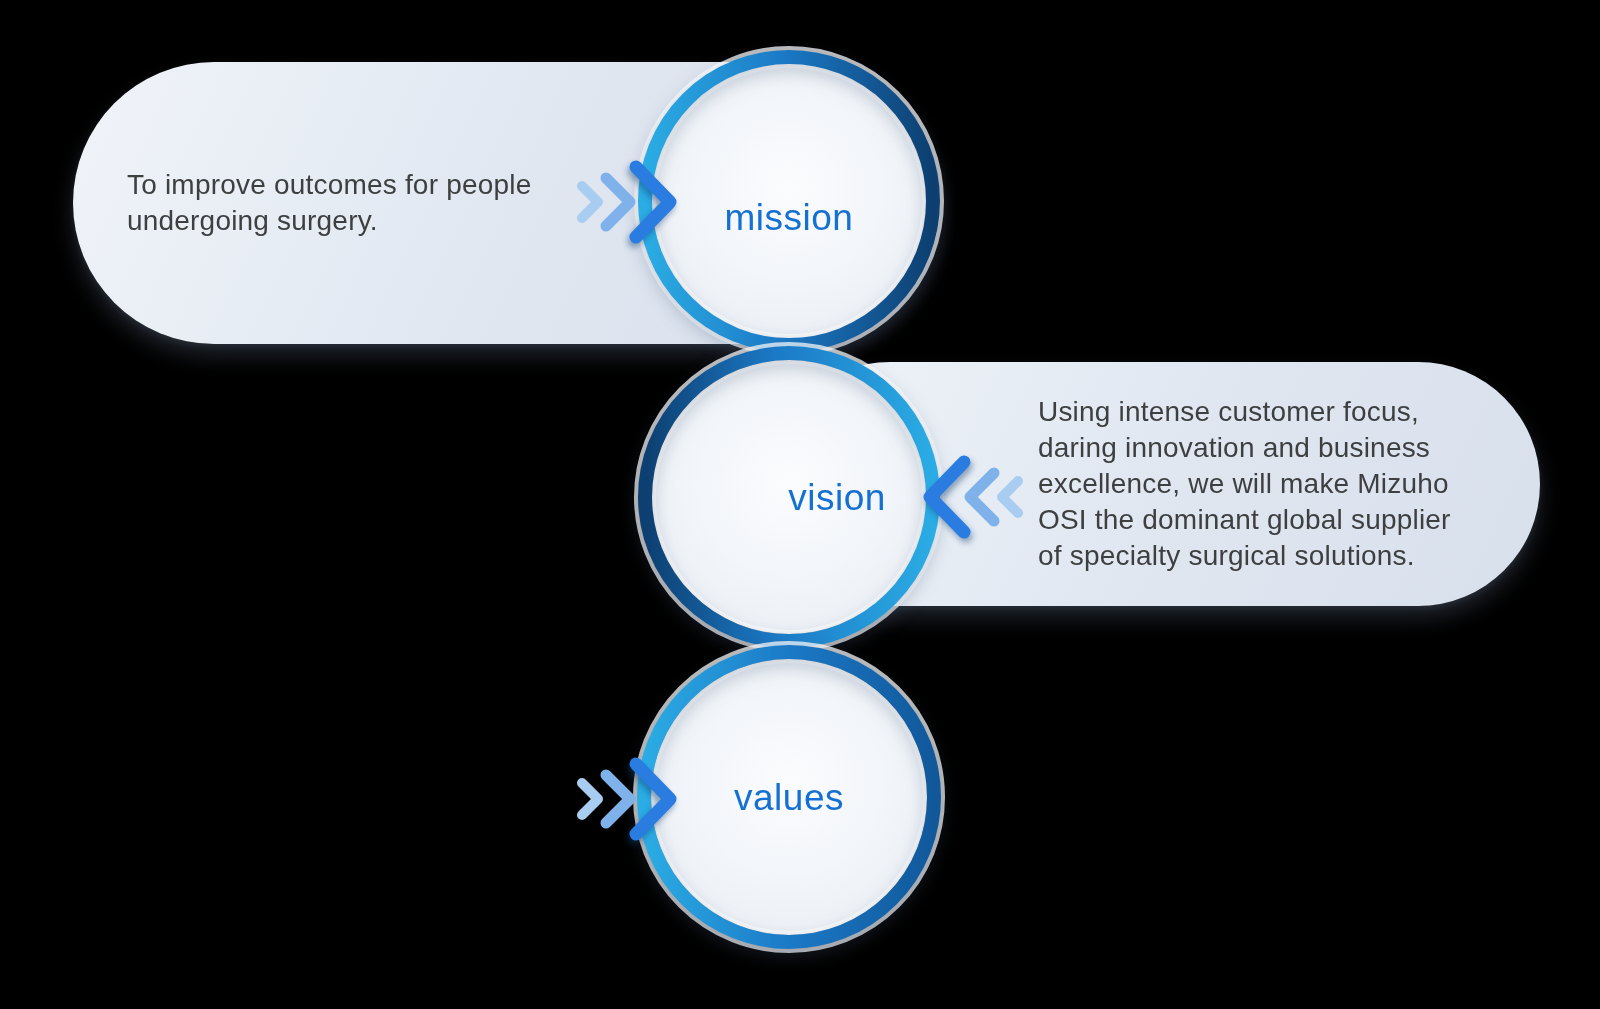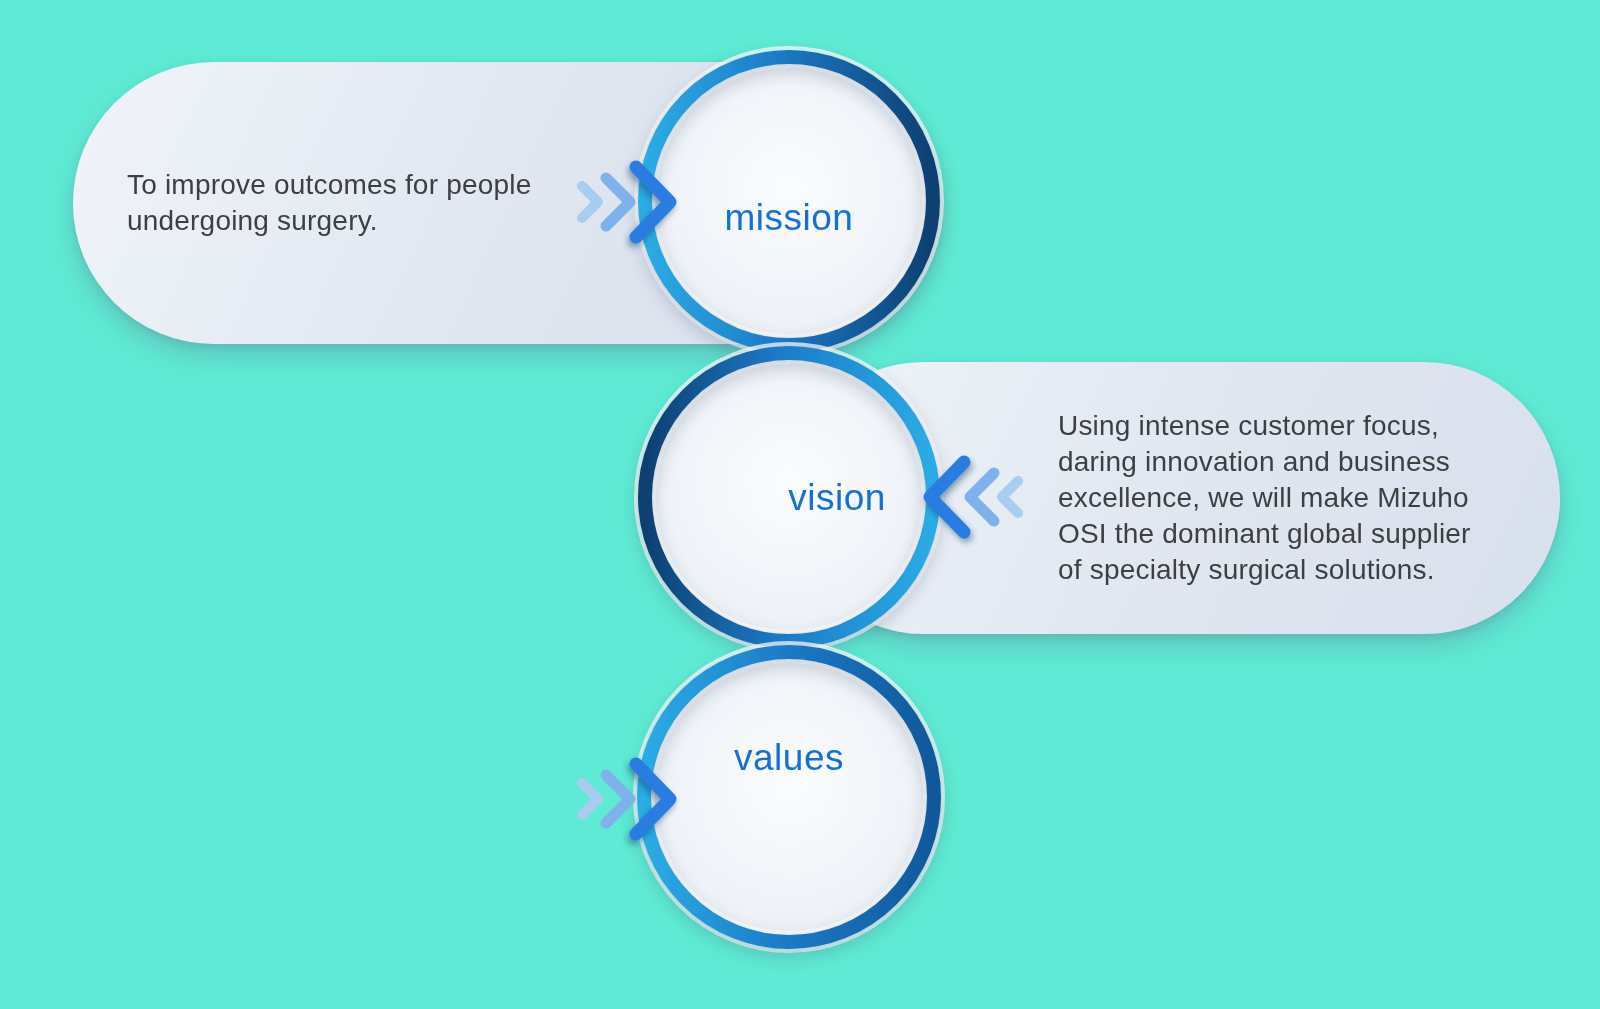--- a/index.html
+++ b/index.html
@@ -1,27 +1,27 @@
 <!DOCTYPE html>
 <html style="--cyan: #2BACE4; --blue: #1B79C6; --navy: #0D3F70; --blue_deep: #11589B; --label_blue: #1470D2; --body_text: #3E3F41; --pill_from: #F0F4F9; --pill_mid: #DFE6F0; --pill_to: #D8E0EC; --circle_center: #FBFCFE; --circle_edge: #EAEFF5; --chevron_light: #A9CDF1; --chevron_medium: #7FB2EA; --chevron_bright: #2A7CE1;"><head>
 <meta charset="utf-8">
 <style>
   html,body{margin:0;padding:0;background:#ffffff;}
   .stage{
-    position:relative;width:1600px;height:1009px;background:#5eead4;overflow:hidden;
+    position:relative;width:1600px;height:1009px;background:#000000;overflow:hidden;
     font-family:"Liberation Sans", sans-serif;
   }
   
   .pill{
     position:absolute;
     background:linear-gradient(115deg, var(--pill_from) 0%, var(--pill_mid) 55%, var(--pill_to) 100%);
     box-shadow:0 12px 22px rgba(98,114,140,0.30), 0 3px 6px rgba(98,114,140,0.18);
   }
   .pill-1{left:73px;top:62px;width:867px;height:282px;border-radius:141px;}
-  .pill-2{left:788px;top:362px;width:772px;height:272px;border-radius:138px;}
+  .pill-2{left:768px;top:362px;width:772px;height:244px;border-radius:138px;}
   .pill-3{left:73px;top:658px;width:867px;height:282px;border-radius:141px;}
   .pill-text{
     position:absolute;top:50%;transform:translateY(-50%);
     margin:0;white-space:pre-line;
     font-size:28px;line-height:36px;letter-spacing:0.2px;
     color:var(--body_text);
   }
   .pill-1 .pill-text{left:54px;}
   .pill-2 .pill-text{left:270px;}
   .pill-3 .pill-text{left:54px;}
@@ -111,15 +111,15 @@
   </svg>
 
   <svg class="chevrons" style="left:570px;top:753px;" width="112" height="92" viewBox="0 0 112 92">
     <polyline points="12,30 28,46 12,62" stroke-width="10" stroke="#A9CDF1"></polyline>
     <polyline points="36,22 60,46 36,70" stroke-width="11" stroke="#7FB2EA"></polyline>
     <polyline class="big" points="66,11 100,46 66,81" stroke-width="13" stroke="#2A7CE1"></polyline>
   </svg>
 
   <div class="circle-label" style="left:639px;top:197px;">mission</div>
   <div class="circle-label" style="left:639px;top:477px;padding-left:48px;">vision</div>
-  <div class="circle-label" style="left:639px;top:737px;">values</div>
+  <div class="circle-label" style="left:639px;top:777px;">values</div>
 
 </div>
 
 </body></html>

